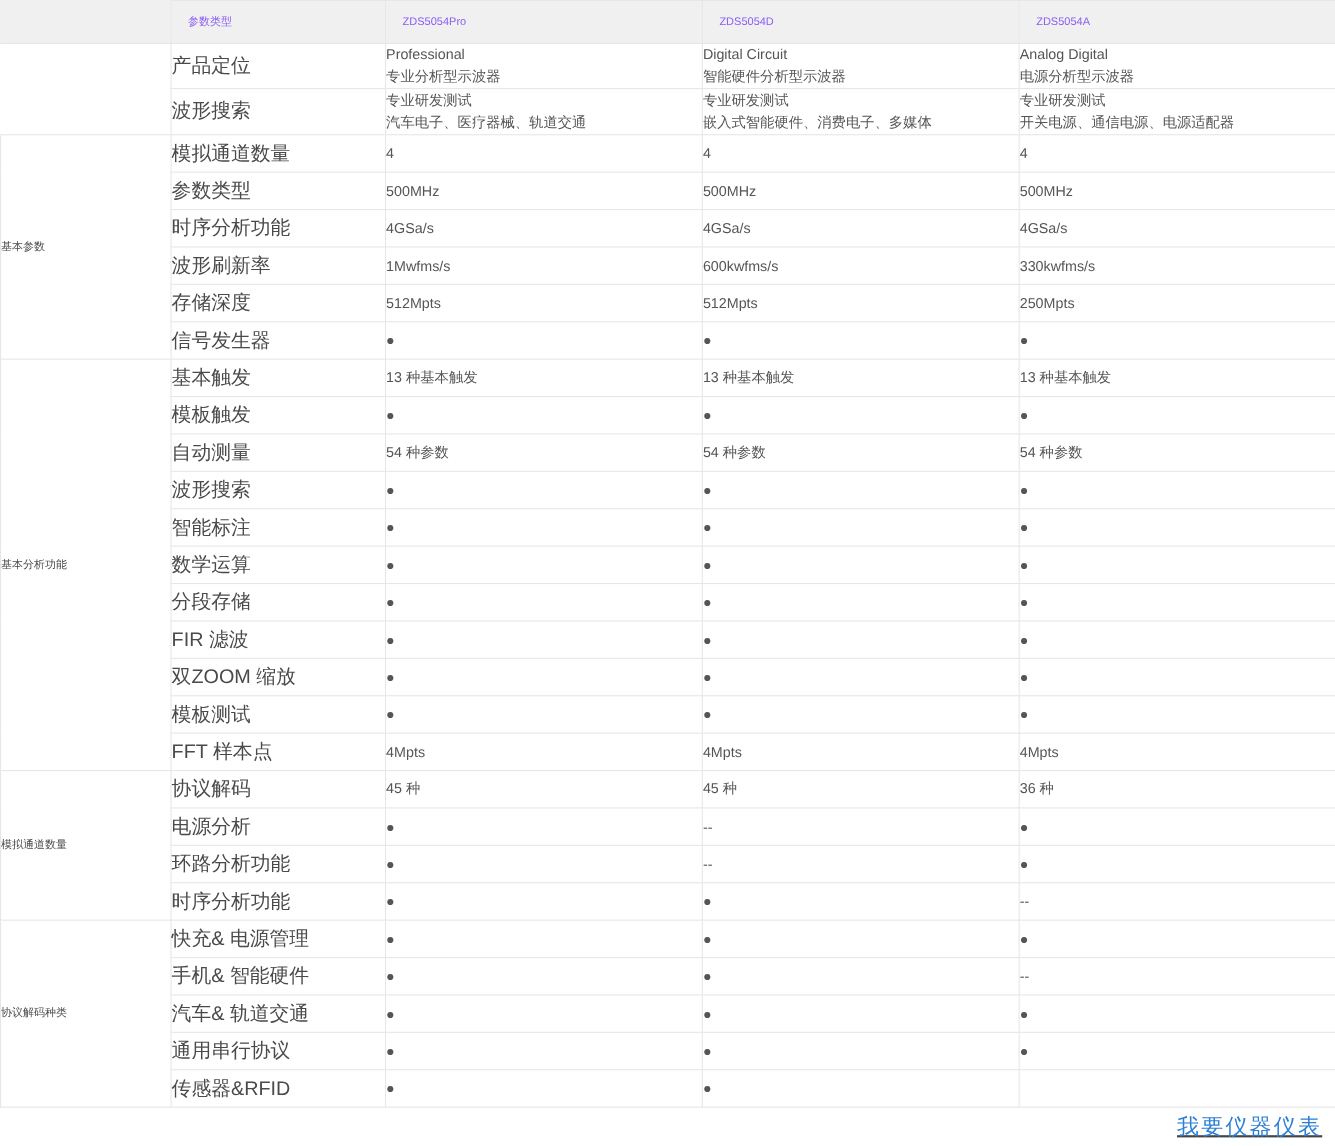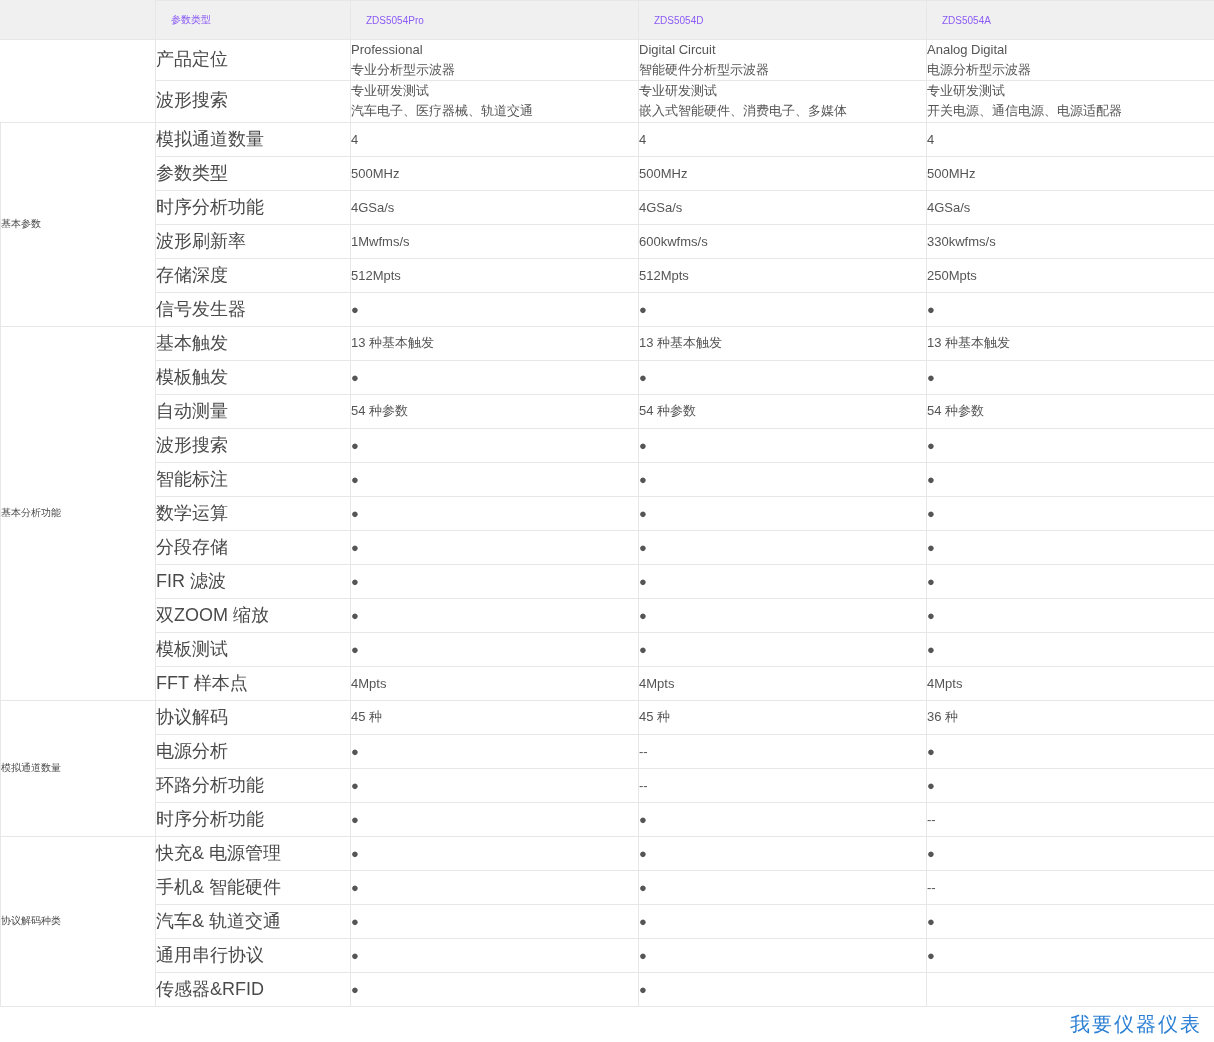--- a/index.html
+++ b/index.html
@@ -84,20 +84,21 @@
     border-left: none !important;
   }
   
   #watermark {
     position: absolute;
     right: 8px;
     bottom: 8px;
     pointer-events: none;
     user-select: none;
     text-align: right;
+    text-decoration: underline;
   }
   #watermark .wm-sub {
     color: #2b7fd4;
     font-size: 20px;
     letter-spacing: 2px;
     margin-bottom: -4px;
     margin-right: 4px;
   }
   #watermark .wm-main {
     font-family: "DejaVu Sans", sans-serif;

